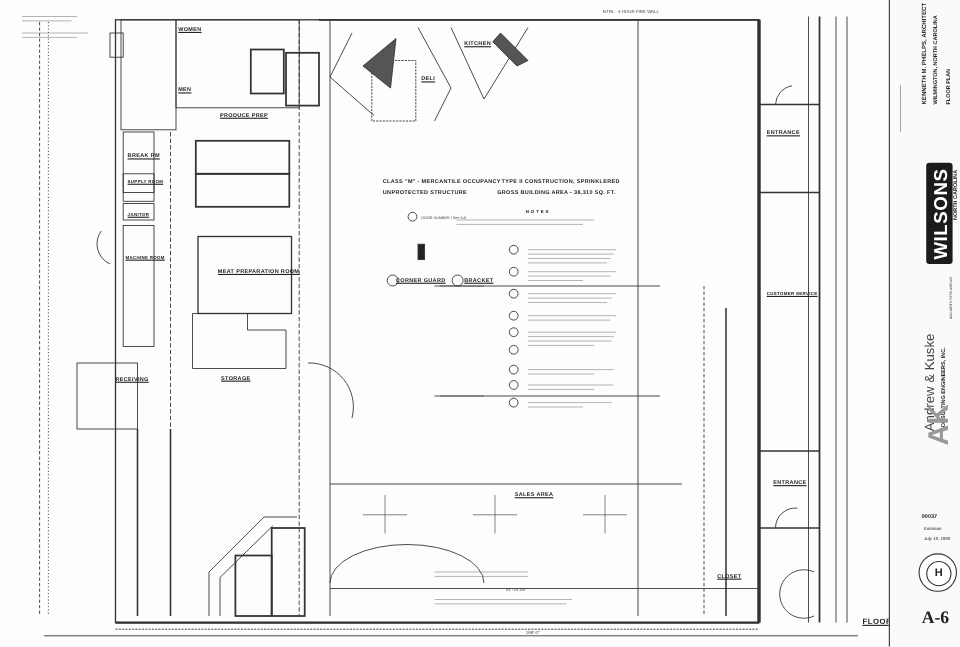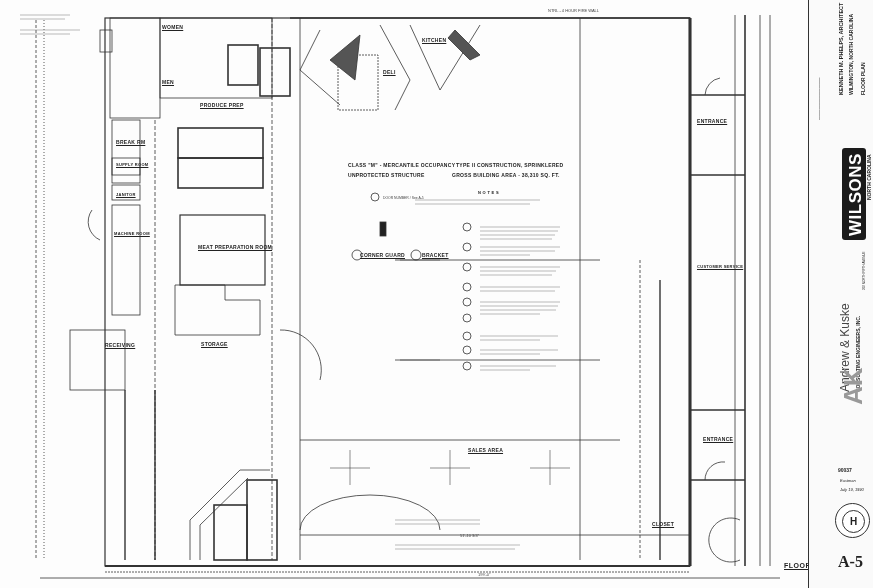--- a/index.html
+++ b/index.html
@@ -206,15 +206,15 @@
 <div class="vt" style="left:838px;top:392px;font-size:12px;color:#444;">Andrew &amp; Kuske</div>
 <div class="vt" style="left:855px;top:392px;font-size:5px;font-weight:bold;">CONSULTING ENGINEERS, INC.</div>
 <div class="vt" style="left:862px;top:290px;font-size:3px;">202 NORTH FIFTH AVENUE</div>
 <div class="ak">AK</div>
 <div style="position:absolute;left:838px;top:467px;font-size:5px;font-weight:bold;">90037</div>
 <div style="position:absolute;left:840px;top:478px;font-size:4px;font-style:italic;">Eastman</div>
 <div style="position:absolute;left:840px;top:487px;font-size:4px;font-style:italic;">July 19, 1990</div>
 <div class="seal">
       <div class="seal-in">H</div>
     </div>
-<div class="sheetno">A-5</div>
+<div class="sheetno">A-6</div>
 
 </div>
 
 </body></html>

